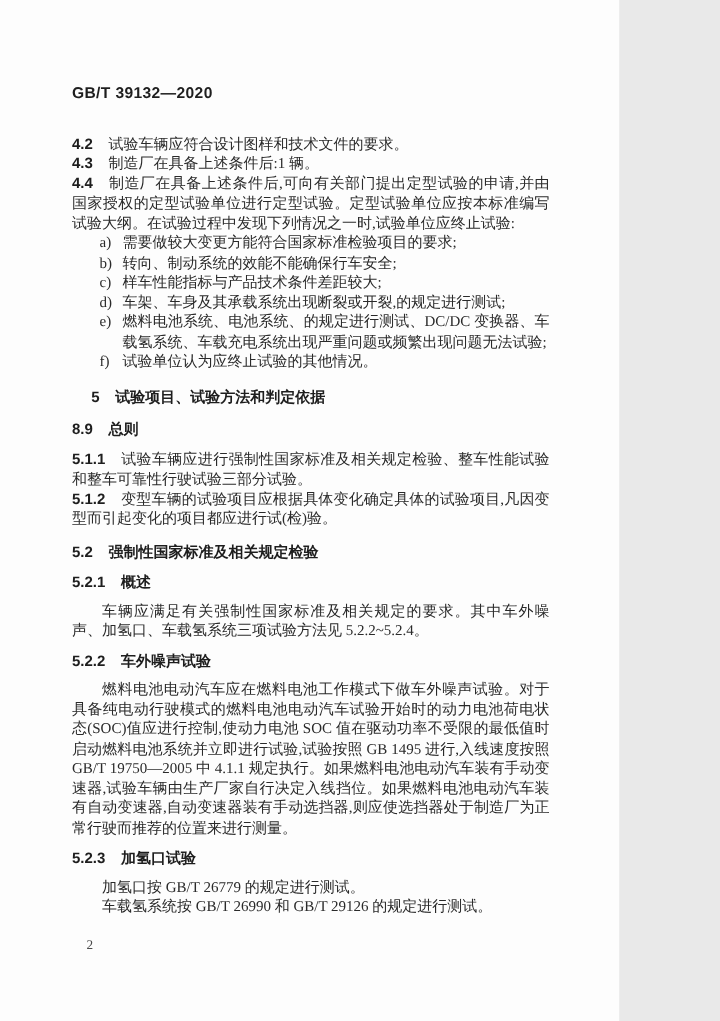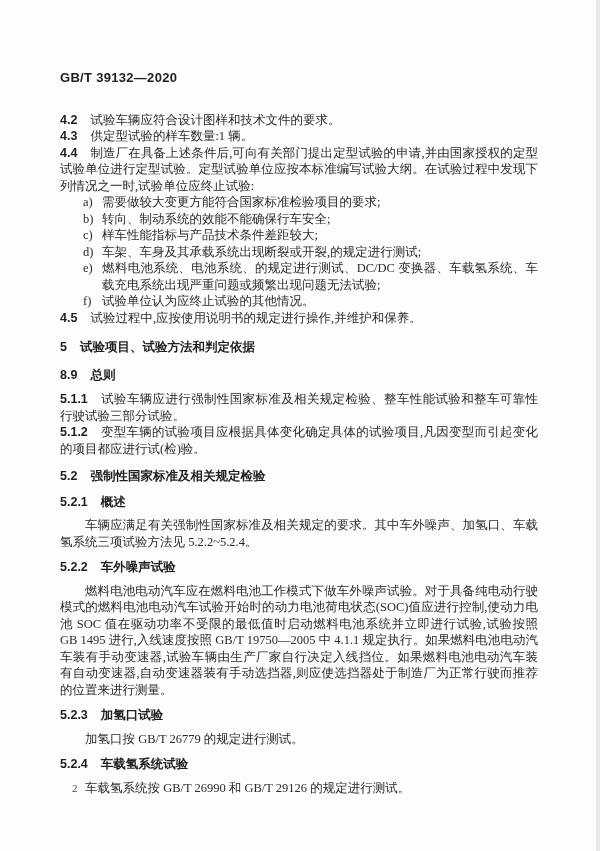--- a/index.html
+++ b/index.html
@@ -1,18 +1,18 @@
 <!DOCTYPE html>
 <html><head>
 <meta charset="utf-8">
 <style>
   html,body{margin:0;padding:0;background:#e9e9e9;}
   .page{
     position:relative;
-    width:596px;height:851px;
+    width:516px;height:851px;
     background:#fdfdfd;
     box-sizing:border-box;
     padding:70px 58px 0 60px;
     font-family:"Liberation Serif","DejaVu Serif",serif;
     font-size:12.5px;
     line-height:16.5px;
     color:#2a2a2a;
     overflow:hidden;
   }
   .doc-code{
@@ -39,21 +39,21 @@
     width:19px;
     text-indent:0;
   }
   .heading{
     font-family:"Liberation Sans","DejaVu Sans",sans-serif;
     font-weight:700;
     color:#1e1e1e;
     text-align:left;
   }
   .heading .num{margin-right:13px;}
-  .h1{margin:13px 0 11px 0;font-size:12.5px;}
+  .h1{margin:13px 0 11px 16px;font-size:12.5px;}
   .h2{margin:11px 0 8px 0;}
   .h3{margin:9px 0 7px 0;}
   .para{text-indent:2em;}
   .page-number{
     position:absolute;
     left:72px;
     top:780px;
     font-size:11px;
     color:#4a4a4a;
   }
@@ -62,21 +62,21 @@
 <body>
 
 <div class="page">
 
   <p class="doc-code">GB/T 39132—2020</p>
 
   <p class="clause">
     <span class="num">4.2</span><span>试验车辆应符合设计图样和技术文件的要求。</span>
   </p>
   <p class="clause">
-    <span class="num">4.3</span><span>供定型试验的样车数量:1 辆。</span>
+    <span class="num">4.3</span><span>制造厂在具备上述条件后:1 辆。</span>
   </p>
   <p class="clause">
     <span class="num">4.4</span><span>制造厂在具备上述条件后,可向有关部门提出定型试验的申请,并由国家授权的定型试验单位进行定型试验。定型试验单位应按本标准编写试验大纲。在试验过程中发现下列情况之一时,试验单位应终止试验:</span>
   </p>
 
   <p class="list-item">
     <span class="label">a)</span><span>需要做较大变更方能符合国家标准检验项目的要求;</span>
   </p>
   <p class="list-item">
     <span class="label">b)</span><span>转向、制动系统的效能不能确保行车安全;</span>
@@ -87,23 +87,20 @@
   <p class="list-item">
     <span class="label">d)</span><span>车架、车身及其承载系统出现断裂或开裂,的规定进行测试;</span>
   </p>
   <p class="list-item">
     <span class="label">e)</span><span>燃料电池系统、电池系统、的规定进行测试、DC/DC 变换器、车载氢系统、车载充电系统出现严重问题或频繁出现问题无法试验;</span>
   </p>
   <p class="list-item">
     <span class="label">f)</span><span>试验单位认为应终止试验的其他情况。</span>
   </p>
 
-  <p class="clause">
-    <span class="num">4.5</span><span>试验过程中,应按使用说明书的规定进行操作,并维护和保养。</span>
-  </p>
 
   <p class="heading h1">
     <span class="num">5</span><span>试验项目、试验方法和判定依据</span>
   </p>
 
   <p class="heading h2">
     <span class="num">8.9</span><span>总则</span>
   </p>
 
   <p class="clause">
@@ -125,20 +122,17 @@
   <p class="heading h3">
     <span class="num">5.2.2</span><span>车外噪声试验</span>
   </p>
   <p class="para">燃料电池电动汽车应在燃料电池工作模式下做车外噪声试验。对于具备纯电动行驶模式的燃料电池电动汽车试验开始时的动力电池荷电状态(SOC)值应进行控制,使动力电池 SOC 值在驱动功率不受限的最低值时启动燃料电池系统并立即进行试验,试验按照 GB 1495 进行,入线速度按照 GB/T 19750—2005 中 4.1.1 规定执行。如果燃料电池电动汽车装有手动变速器,试验车辆由生产厂家自行决定入线挡位。如果燃料电池电动汽车装有自动变速器,自动变速器装有手动选挡器,则应使选挡器处于制造厂为正常行驶而推荐的位置来进行测量。</p>
 
   <p class="heading h3">
     <span class="num">5.2.3</span><span>加氢口试验</span>
   </p>
   <p class="para">加氢口按 GB/T 26779 的规定进行测试。</p>
 
-  <p class="heading h3">
-    <span class="num">5.2.4</span><span>车载氢系统试验</span>
-  </p>
   <p class="para">车载氢系统按 GB/T 26990 和 GB/T 29126 的规定进行测试。</p>
 
   <div class="page-number">2</div>
 
 </div>
 
 </body></html>

